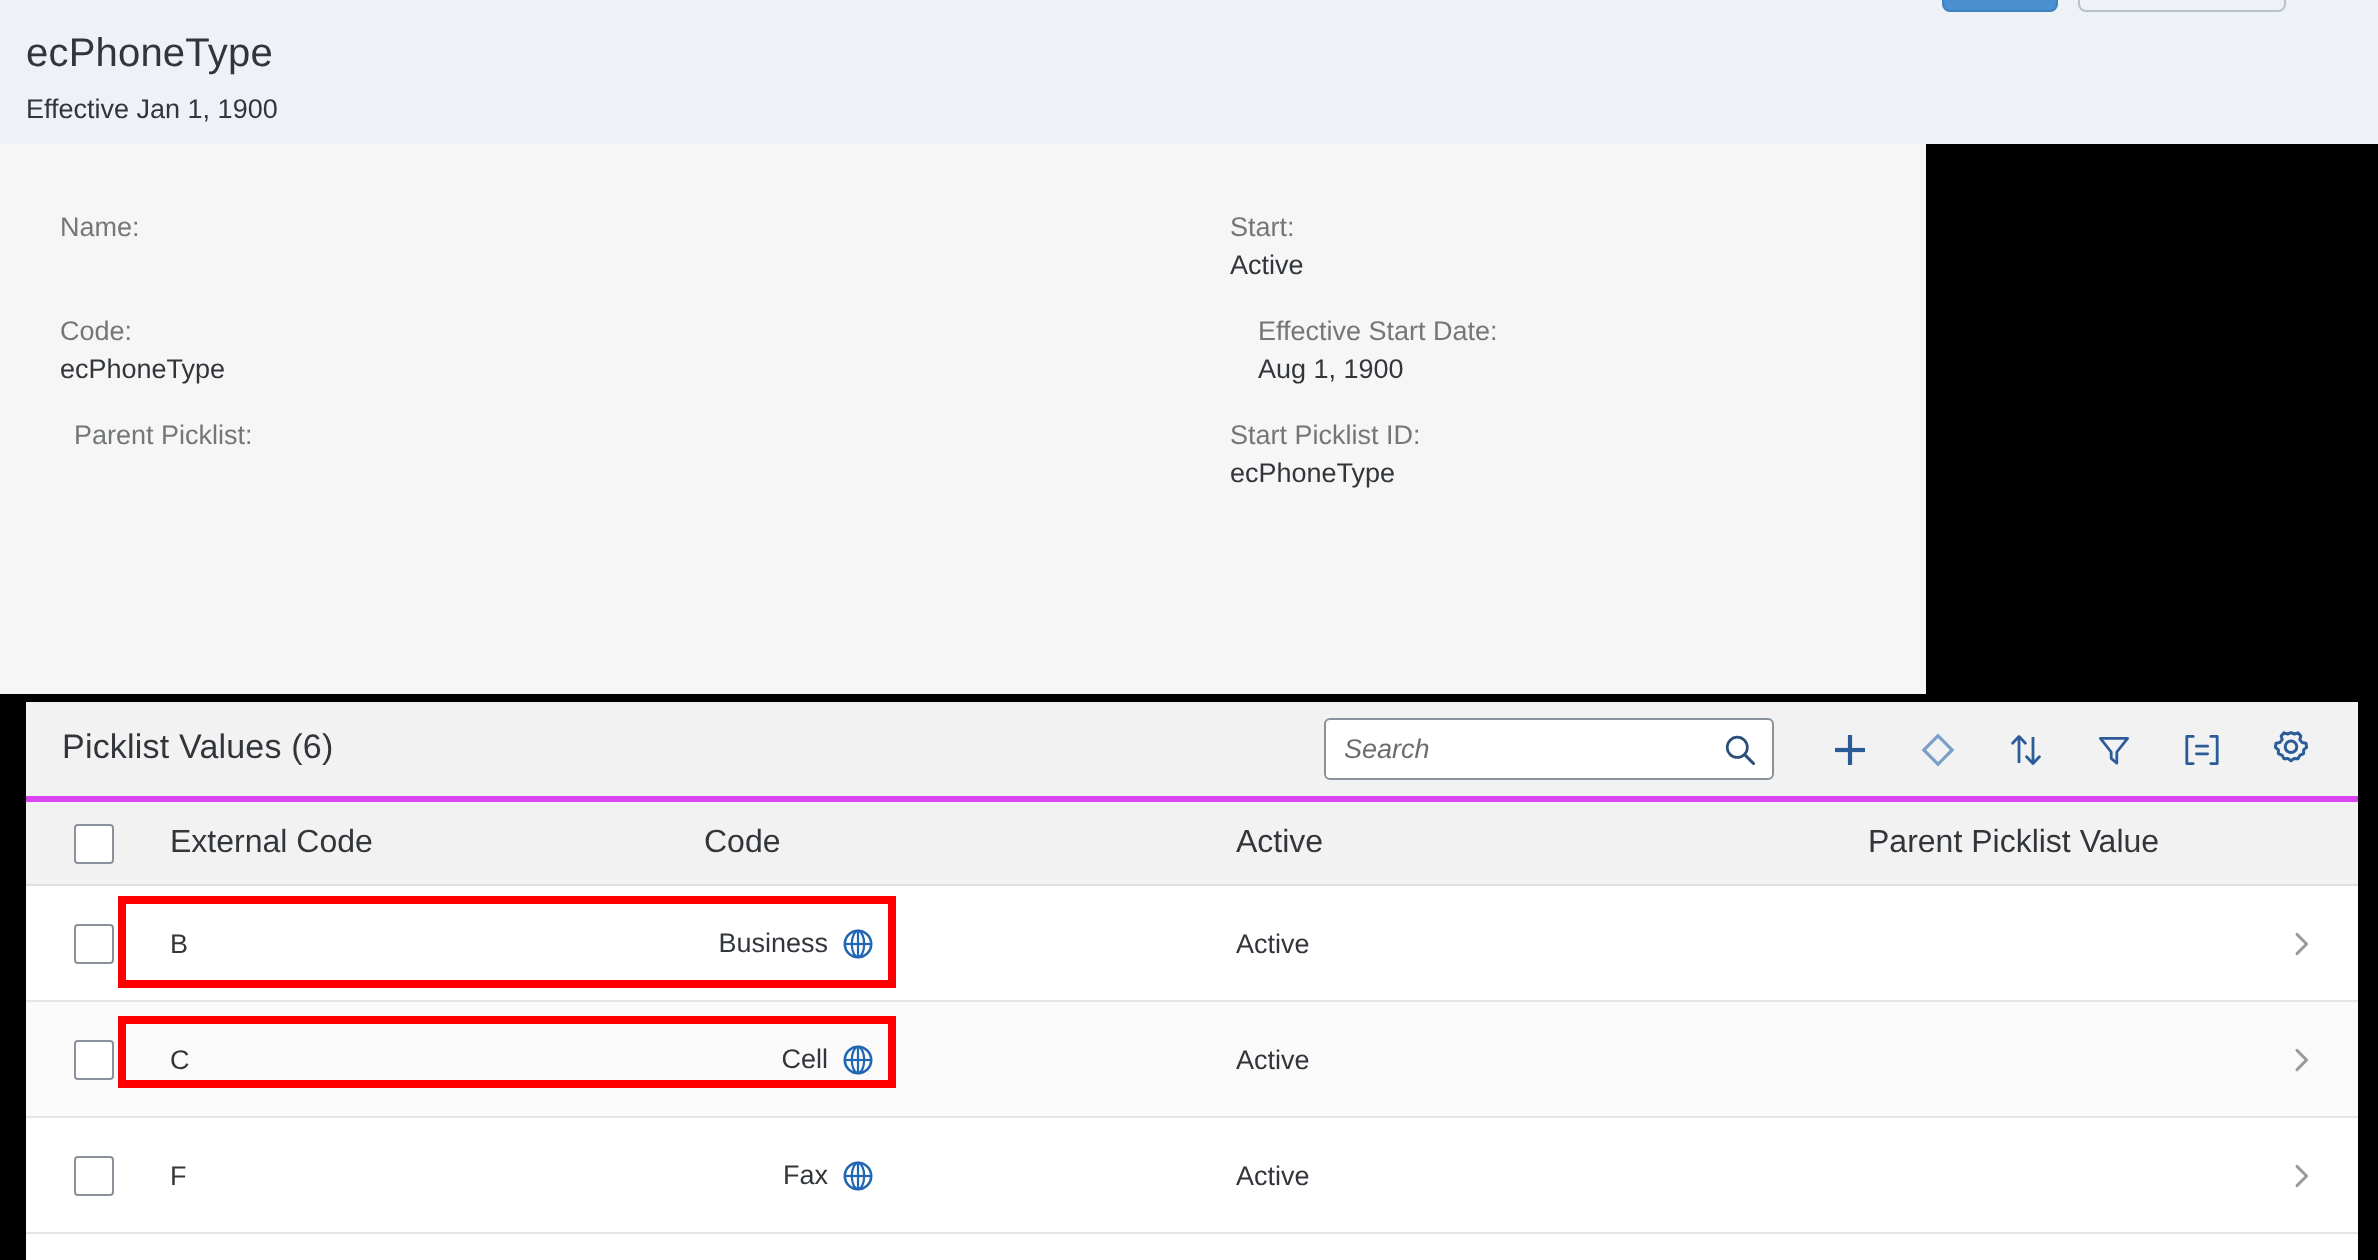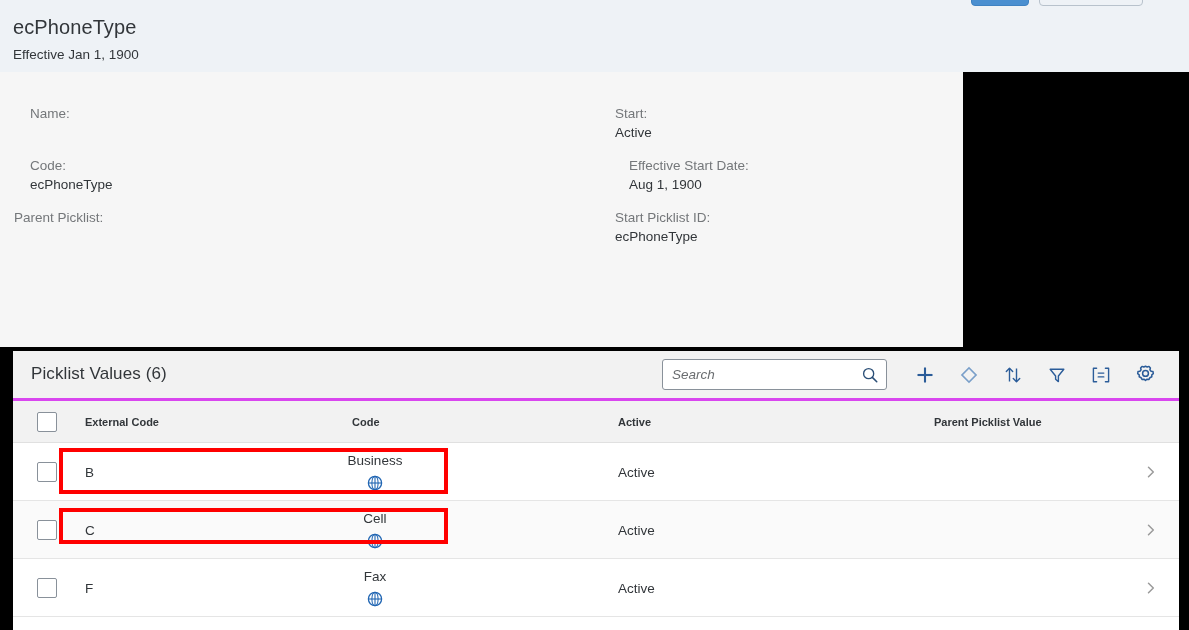--- a/index.html
+++ b/index.html
@@ -199,44 +199,42 @@
     top: 50%;
     transform: translateY(-50%);
     font-size: 13.5px;
     color: #32363a;
     white-space: nowrap;
   }
   .th {
     position: absolute;
     top: 50%;
     transform: translateY(-50%);
-    font-size: 11px;
+    font-size: 16px;
     color: #32363a;
     white-space: nowrap;
-    font-weight: bold;
   }
   .c-check  { left: 24px; }
   .c-code   { left: 72px; }
   .c-label  { left: 339px; }
   .c-status { left: 605px; }
   .c-parent { left: 921px; }
 
   .label-cell {
     position: absolute;
     top: 50%;
     transform: translateY(-50%);
     left: 300px;
     width: 124px;
     display: flex;
     align-items: center;
     justify-content: flex-end;
     gap: 7px;
     font-size: 13.5px;
     color: #32363a;
-    flex-direction: column;
   }
 
   .checkbox {
     width: 20px;
     height: 20px;
     border: 1px solid #89919a;
     border-radius: 2px;
     background: #fff;
     box-sizing: border-box;
   }
@@ -280,21 +278,21 @@
     <div class="field" style="left:30px; top:33px;">
       <div class="field-label">Name:</div>
       <div class="field-value"></div>
     </div>
 
     <div class="field" style="left:30px; top:85px;">
       <div class="field-label">Code:</div>
       <div class="field-value">ecPhoneType</div>
     </div>
 
-    <div class="field" style="left:14px; top:137px;">
+    <div class="field" style="left:37px; top:137px;">
       <div class="field-label">Parent Picklist:</div>
       <div class="field-value"></div>
     </div>
 
 
     <div class="field" style="left:615px; top:33px;">
       <div class="field-label">Start:</div>
       <div class="field-value">Active</div>
     </div>
 

